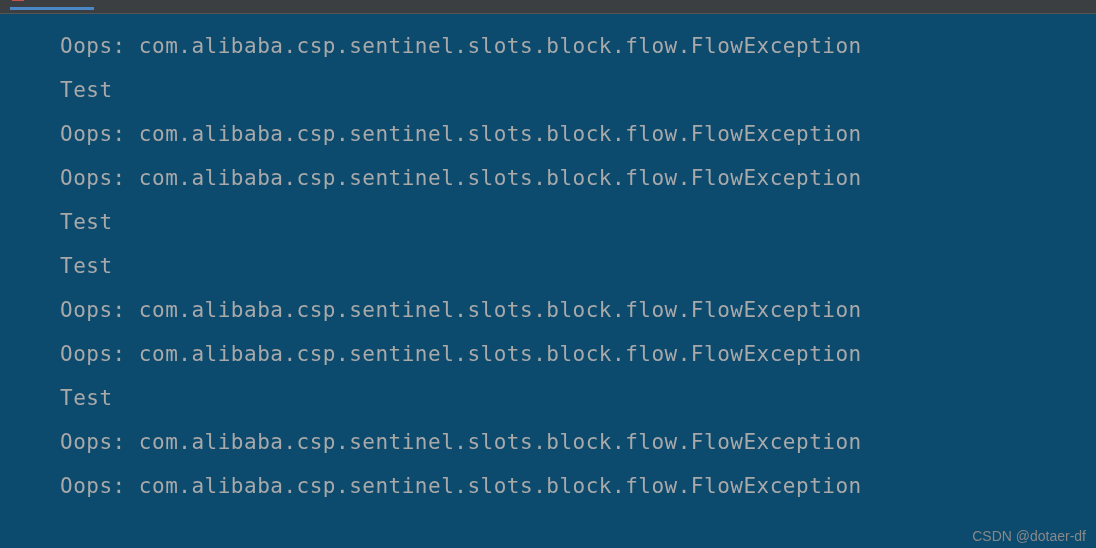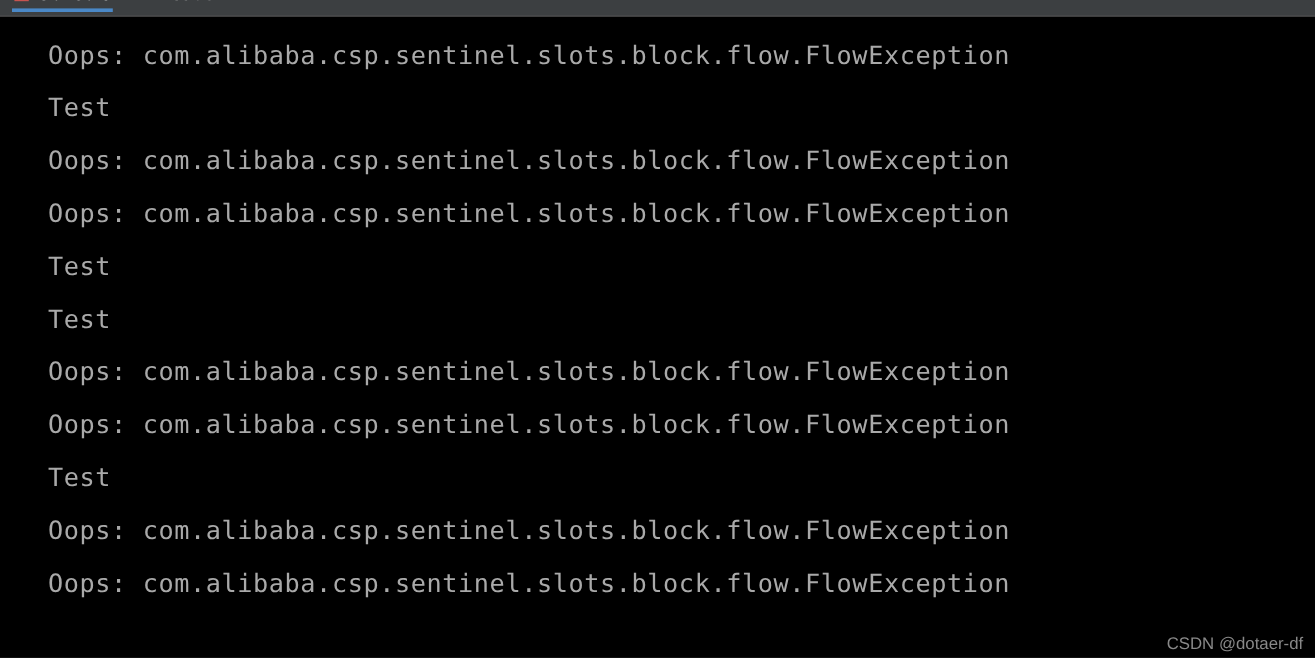--- a/index.html
+++ b/index.html
@@ -47,22 +47,22 @@
       height: 3px;
       background: #4a88c7;
     }
     .stop-icon {
       width: 12px;
       height: 12px;
       background: #c75450;
       display: inline-block;
     }
     .console-area {
-      background: #000000;
-      padding: 10px 0 10px 40px;
+      background: #0c4a6e;
+      padding: 10px 0 10px 60px;
       height: calc(100% - 14px);
       position: relative;
     }
     .console-line {
       color: #a9a9a9;
       font-size: 21px;
       line-height: 44px;
       font-family: 'Menlo', 'Monaco', 'Consolas', monospace;
       letter-spacing: 0.5px;
       white-space: pre;

